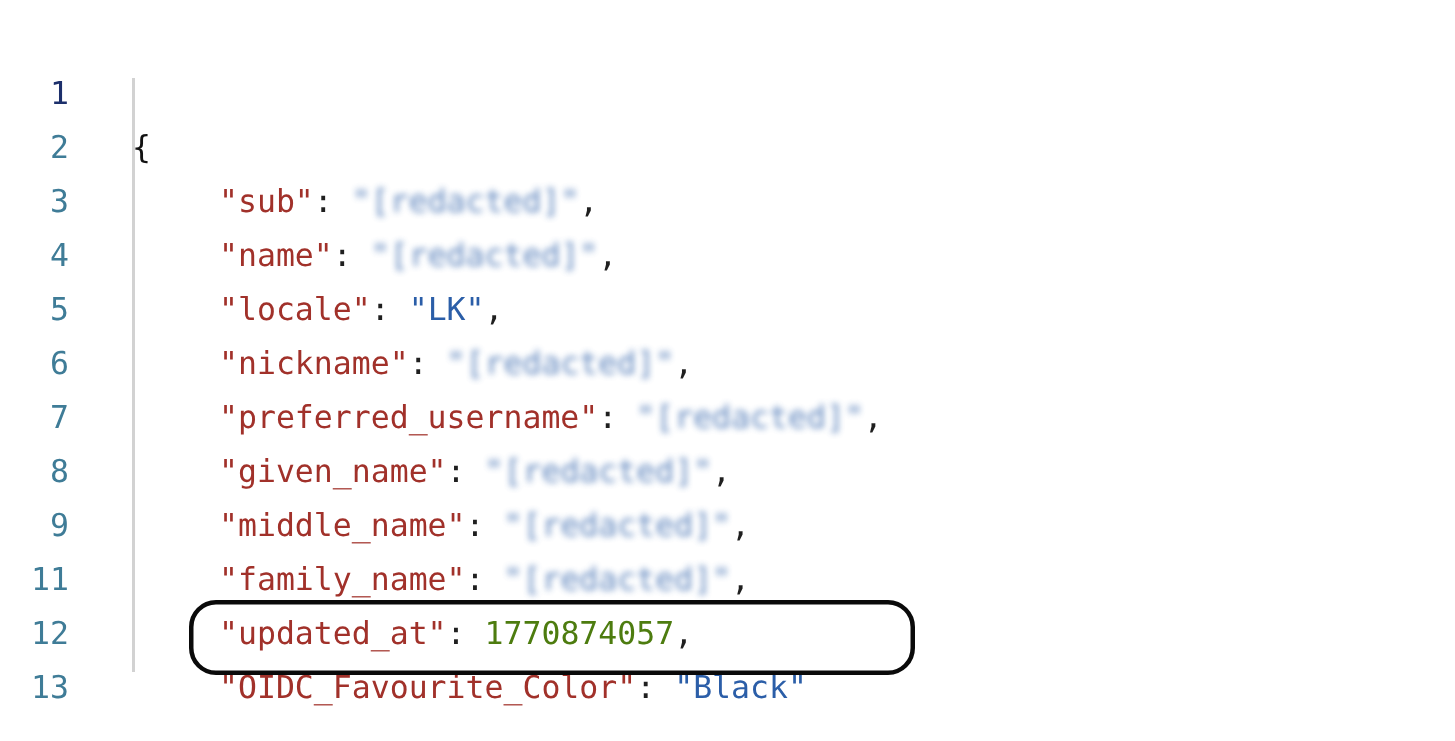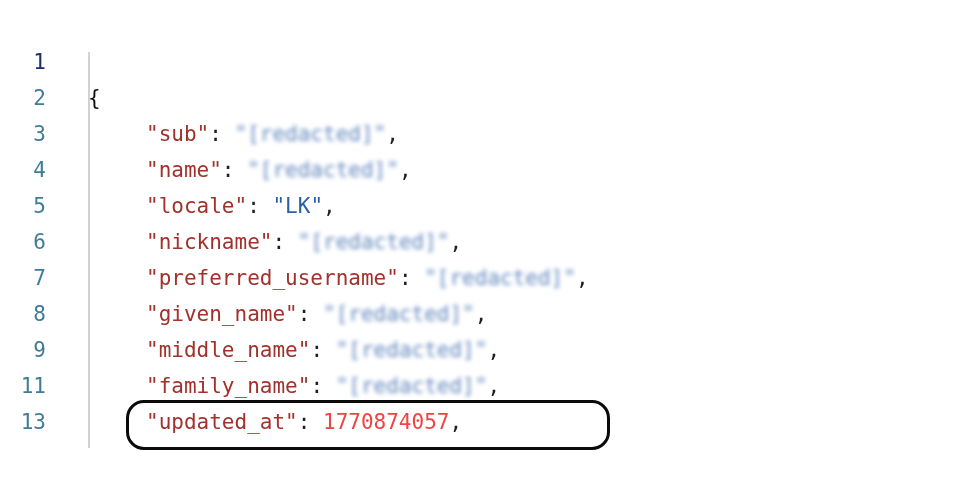--- a/index.html
+++ b/index.html
@@ -7,21 +7,21 @@
          font-family: "DejaVu Sans Mono", "Liberation Mono", monospace; }
   .editor { position: absolute; left: 0; top: 8px; width: 970px; }
   .line { position: relative; height: 36px; line-height: 36px; font-size: 21px; white-space: pre; }
   .ln { position: absolute; left: 0; width: 46px; text-align: right; color: #3f7c97; font-size: 21px; }
   .ln.active { color: #1c2f6b; }
   .code { position: absolute; left: 88px; }
   .indent { display: inline-block; width: 58px; }
   .key { color: #a1312a; }
   .punct { color: #1f1f1f; }
   .str { color: #2b5ea8; }
-  .num { color: #ef4444; }
+  .num { color: #4d7c0f; }
   .brace { color: #111; }
   .redacted { color: #2b5ea8; filter: blur(2.2px); opacity: 0.75; }
   .guide { position: absolute; left: 88px; top: 44px; width: 2px; height: 396px; background: #d2d2d2; }
   .highlight { position: absolute; left: 126px; top: 400px; width: 484px; height: 50px;
                border: 3px solid #0a0a0a; border-radius: 18px; box-sizing: border-box; }
 </style>
 </head>
 <body>
 
 <div class="editor">
@@ -71,20 +71,24 @@
     <span class="ln">9</span>
     <span class="code"><span class="indent"></span><span class="key">"family_name"</span><span class="punct">: </span><span class="redacted">"[redacted]"</span><span class="punct">,</span></span>
   </div>
 
 
   <div class="line">
     <span class="ln">11</span>
     <span class="code"><span class="indent"></span><span class="key">"updated_at"</span><span class="punct">: </span><span class="num">1770874057</span><span class="punct">,</span></span>
   </div>
 
+  <div class="line">
+    <span class="ln">12</span>
+    <span class="code"><span class="indent"></span><span class="key">"OIDC_Favourite_Color"</span><span class="punct">: </span><span class="str">"Black"</span></span>
+  </div>
 
   <div class="line">
     <span class="ln">13</span>
     
   </div>
 </div>
 
 <div class="highlight"></div>
 
 </body></html>

